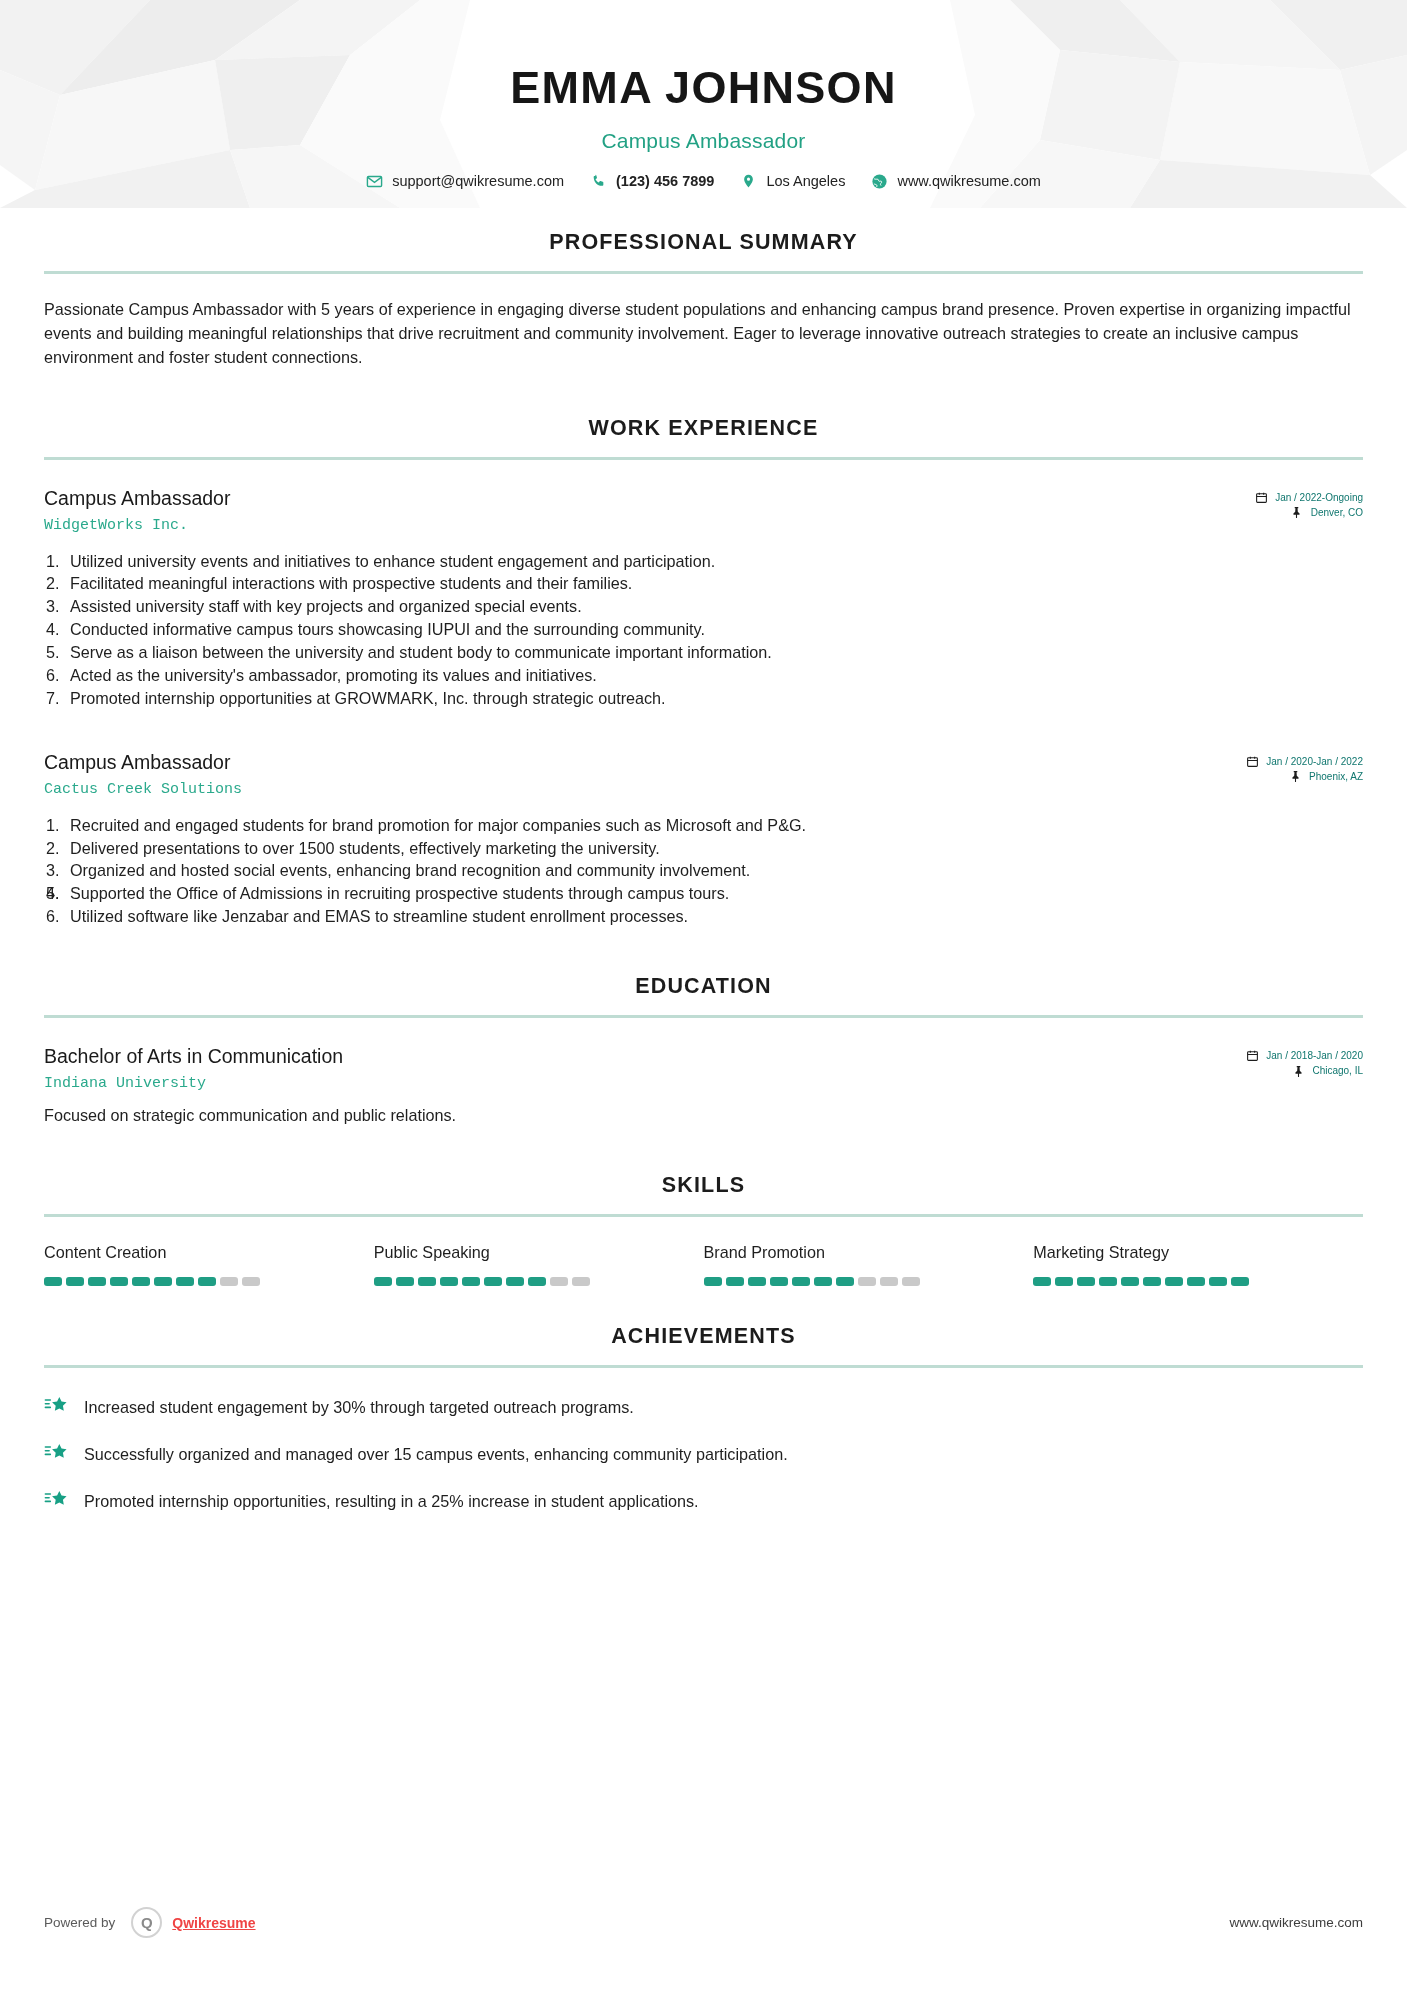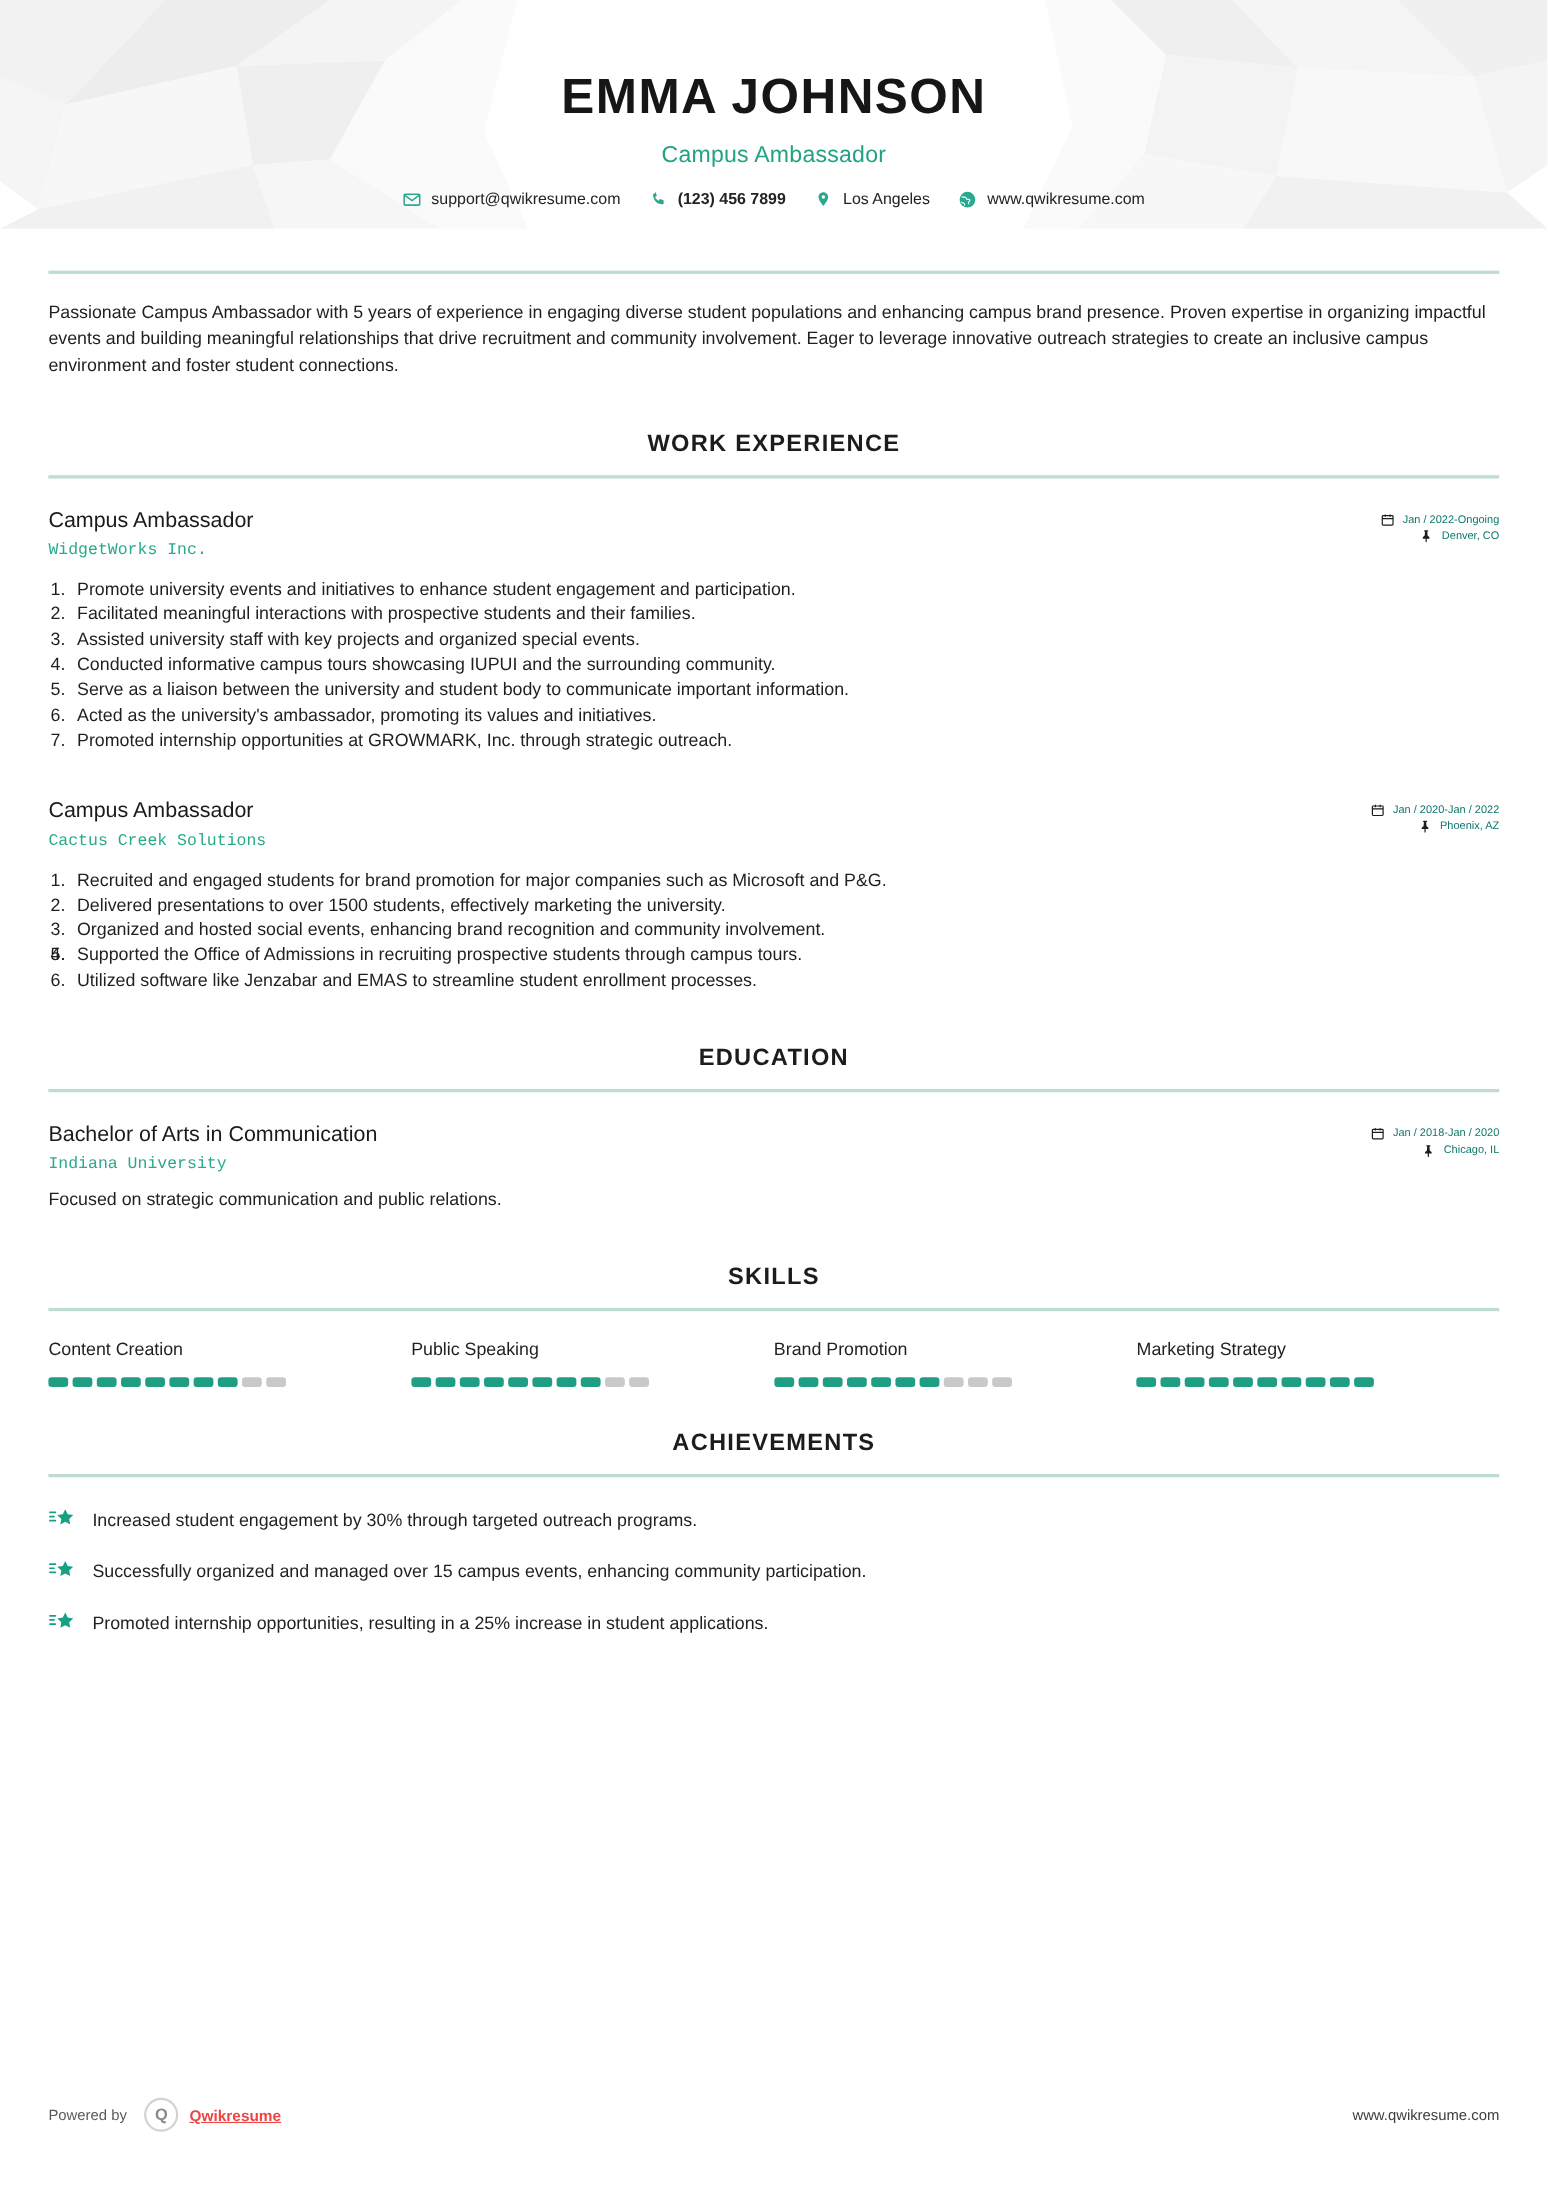--- a/index.html
+++ b/index.html
@@ -352,20 +352,21 @@
         <span class="c-text">www.qwikresume.com</span>
       </span>
 
     </div>
   </div>
 
   <div class="content">
 
     <div style="height:40px"></div>
     <div class="section">
+      <div class="section-title">PROFESSIONAL SUMMARY</div>
       <div class="section-rule"></div>
       <div class="summary-text">Passionate Campus Ambassador with 5 years of experience in engaging diverse student populations and enhancing campus brand presence. Proven expertise in organizing impactful events and building meaningful relationships that drive recruitment and community involvement. Eager to leverage innovative outreach strategies to create an inclusive campus environment and foster student connections.</div>
     </div>
 
     <div class="block-gap-lg"></div>
     <div class="section">
       <div class="section-title">WORK EXPERIENCE</div>
       <div class="section-rule"></div>
 
       <div class="entry">
@@ -388,21 +389,21 @@
               <span class="m-ico">
                 <svg width="13" height="13" viewBox="0 0 24 24" fill="currentColor">
                   <path d="M14.5 2h-5a1 1 0 0 0 0 2h.6l-.6 7.2C7.6 12 6.2 13.6 6.2 15.4c0 .4.3.6.7.6h4.1v5a1 1 0 0 0 2 0v-5h4.1c.4 0 .7-.2.7-.6 0-1.8-1.4-3.4-3.3-4.2L13.9 4h.6a1 1 0 0 0 0-2z"></path>
                 </svg>
               </span>
               <span>Denver, CO</span>
             </div>
           </div>
         </div>
         <ol class="entry-bullets">
-          <li><span class="num">1.</span><span>Promote university events and initiatives to enhance student engagement and participation.</span></li>
+          <li><span class="num">1.</span><span>Utilized university events and initiatives to enhance student engagement and participation.</span></li>
           <li><span class="num">2.</span><span>Facilitated meaningful interactions with prospective students and their families.</span></li>
           <li><span class="num">3.</span><span>Assisted university staff with key projects and organized special events.</span></li>
           <li><span class="num">4.</span><span>Conducted informative campus tours showcasing IUPUI and the surrounding community.</span></li>
           <li><span class="num">5.</span><span>Serve as a liaison between the university and student body to communicate important information.</span></li>
           <li><span class="num">6.</span><span>Acted as the university's ambassador, promoting its values and initiatives.</span></li>
           <li><span class="num">7.</span><span>Promoted internship opportunities at GROWMARK, Inc. through strategic outreach.</span></li>
         </ol>
       </div>
 
       <div class="entry" style="margin-top:40px">

